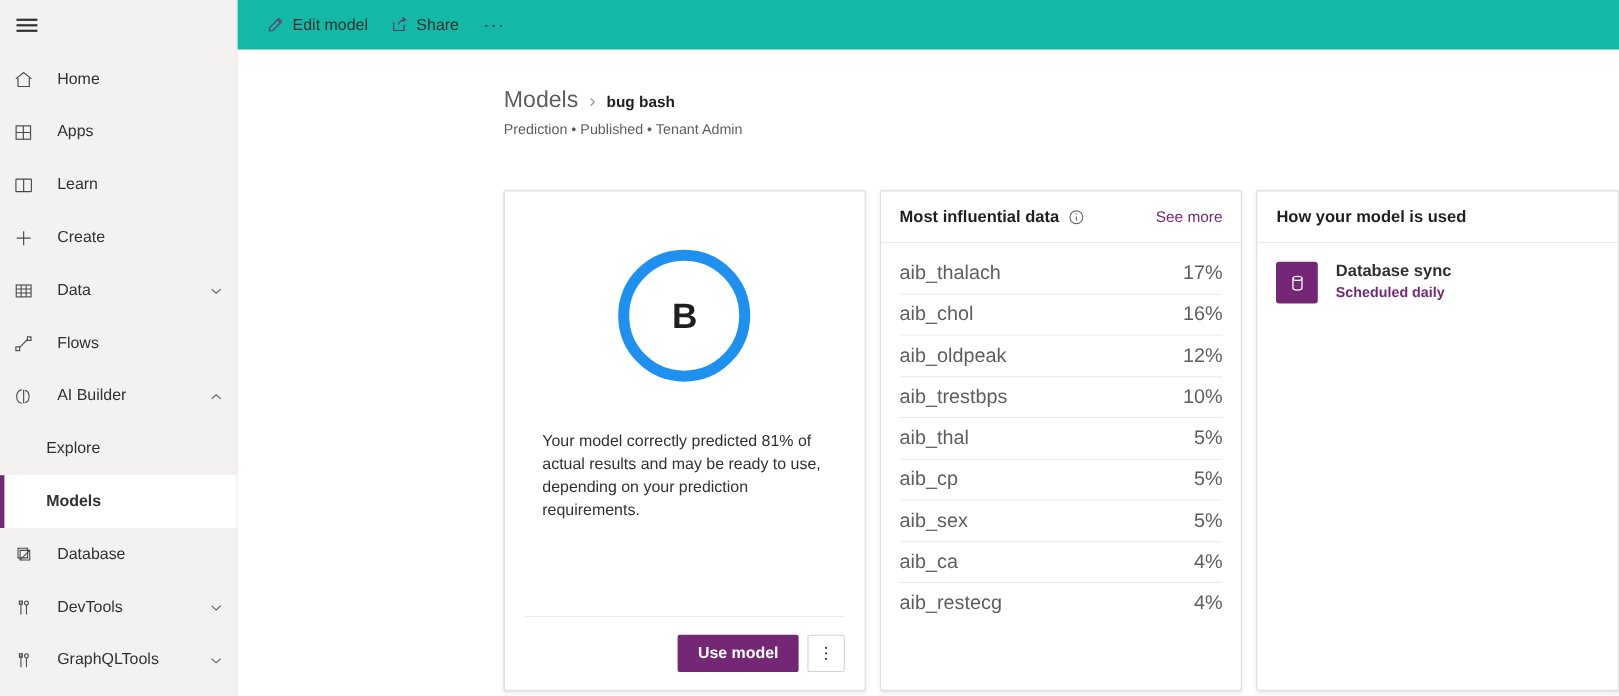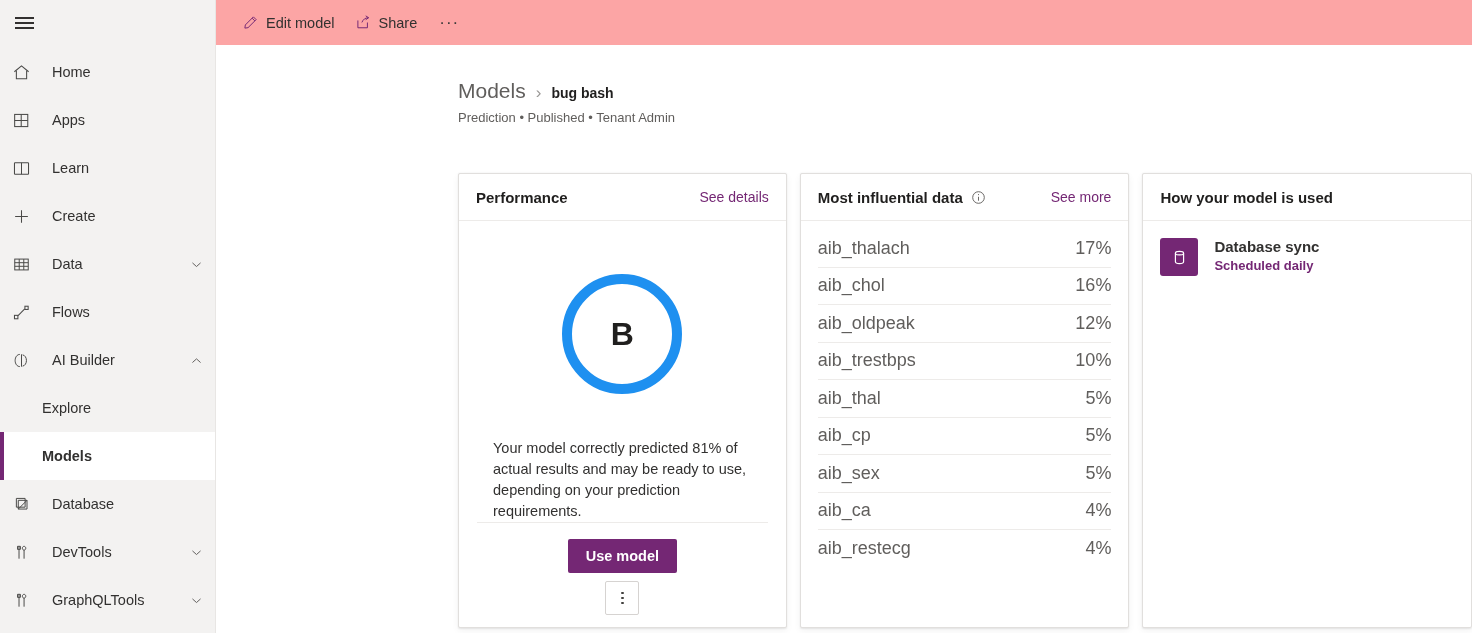--- a/index.html
+++ b/index.html
@@ -57,21 +57,21 @@
   }
   .nav-item.selected::before {
     content: ""; position: absolute; left: 0; top: 0; bottom: 0;
     width: 4px; background: #742774;
   }
 
   
   .pane { flex: 1 1 auto; height: 633px; background: #ffffff; position: relative; }
 
   .cmdbar {
-    height: 45px; background: #fca5a5;
+    height: 45px; background: #14b8a6;
     display: flex; align-items: center;
     padding-left: 16px;
   }
   .cmd {
     display: flex; align-items: center; gap: 7px;
     height: 40px; padding: 0 10px;
     font-size: 14.5px; color: #323130; cursor: pointer;
     white-space: nowrap;
   }
   .cmd .ci { color: #742774; display: flex; align-items: center; }
@@ -119,21 +119,21 @@
     font-size: 32px; font-weight: 700; color: #201f1e;
   }
   .perf-text {
     margin-top: 44px; font-size: 14.5px; line-height: 21px; color: #323130;
     padding: 0 16px 0 16px;
   }
   .perf-foot {
     margin-top: auto;
     border-top: 1px solid #edebe9;
     padding: 16px 0 16px 0;
-    display: flex; justify-content: flex-end; align-items: center; gap: 8px; flex-direction: column;
+    display: flex; justify-content: flex-end; align-items: center; gap: 8px;
   }
   .btn-primary {
     background: #742774; color: #ffffff;
     border: none; border-radius: 2px;
     height: 34px; padding: 0 18px;
     font-size: 14.5px; font-weight: 700; cursor: pointer;
     font-family: "Liberation Sans", sans-serif;
   }
   .btn-more {
     width: 34px; height: 34px;
@@ -356,24 +356,20 @@
         <span class="parent">Models</span>
         <span class="sep">›</span>
         <span class="current">bug bash</span>
       </div>
       <div class="submeta">Prediction • Published • Tenant Admin</div>
     </div>
 
     <div class="cards">
 
       <div class="card card-perf">
-        <div class="card-head">
-          <span class="card-title">Performance</span>
-          <span class="card-link">See details</span>
-        </div>
         <div class="perf-body">
           <div class="grade-wrap">
             <div class="grade">B</div>
           </div>
           <div class="perf-text">Your model correctly predicted 81% of actual results and may be ready to use, depending on your prediction requirements.</div>
           <div class="perf-foot">
             <button class="btn-primary">Use model</button>
             <div class="btn-more">
               <span class="dots-v">
                   <i></i>

